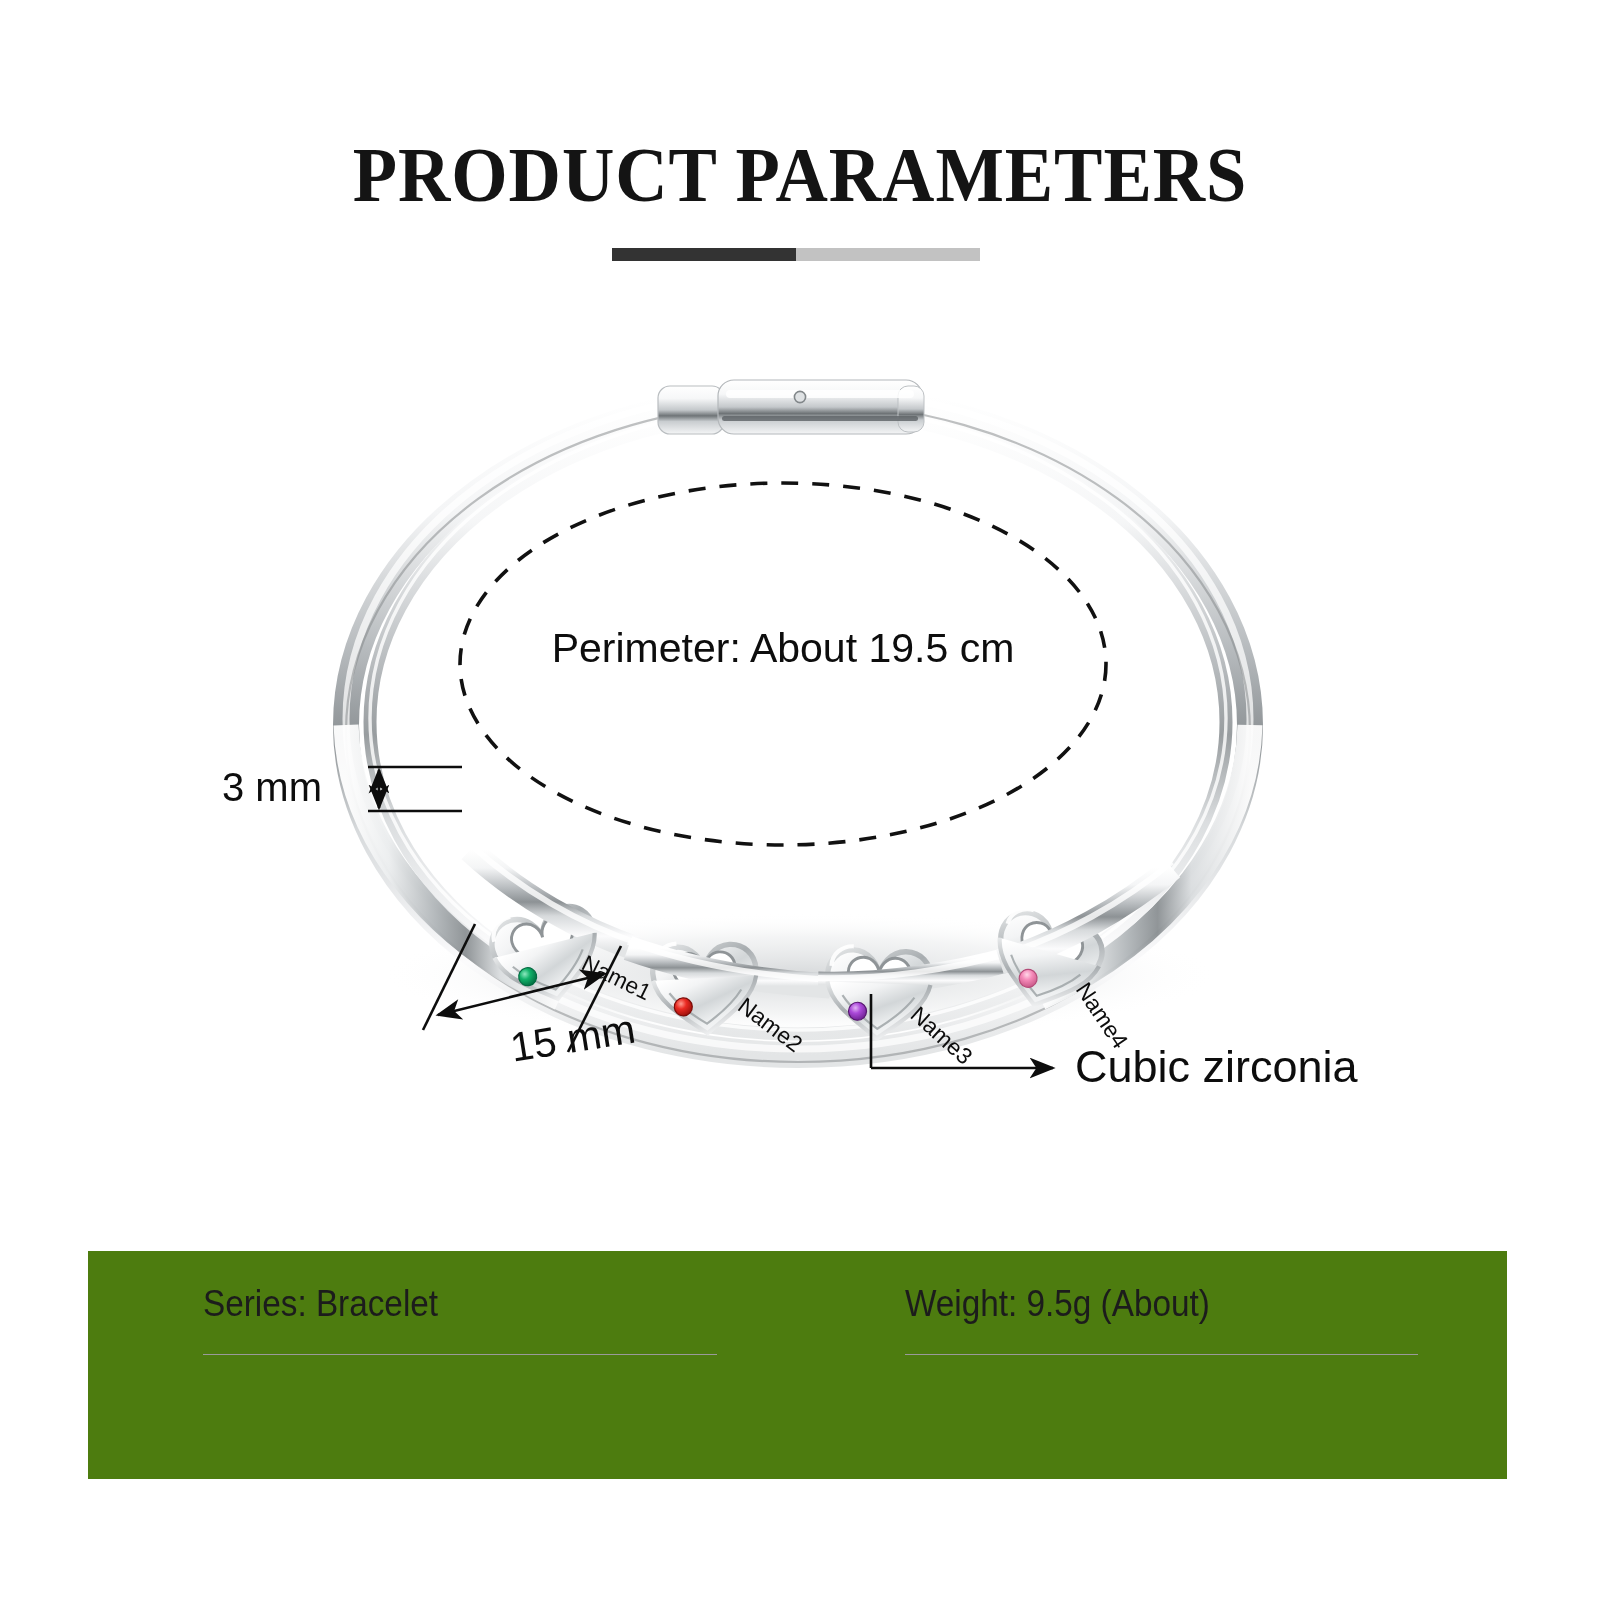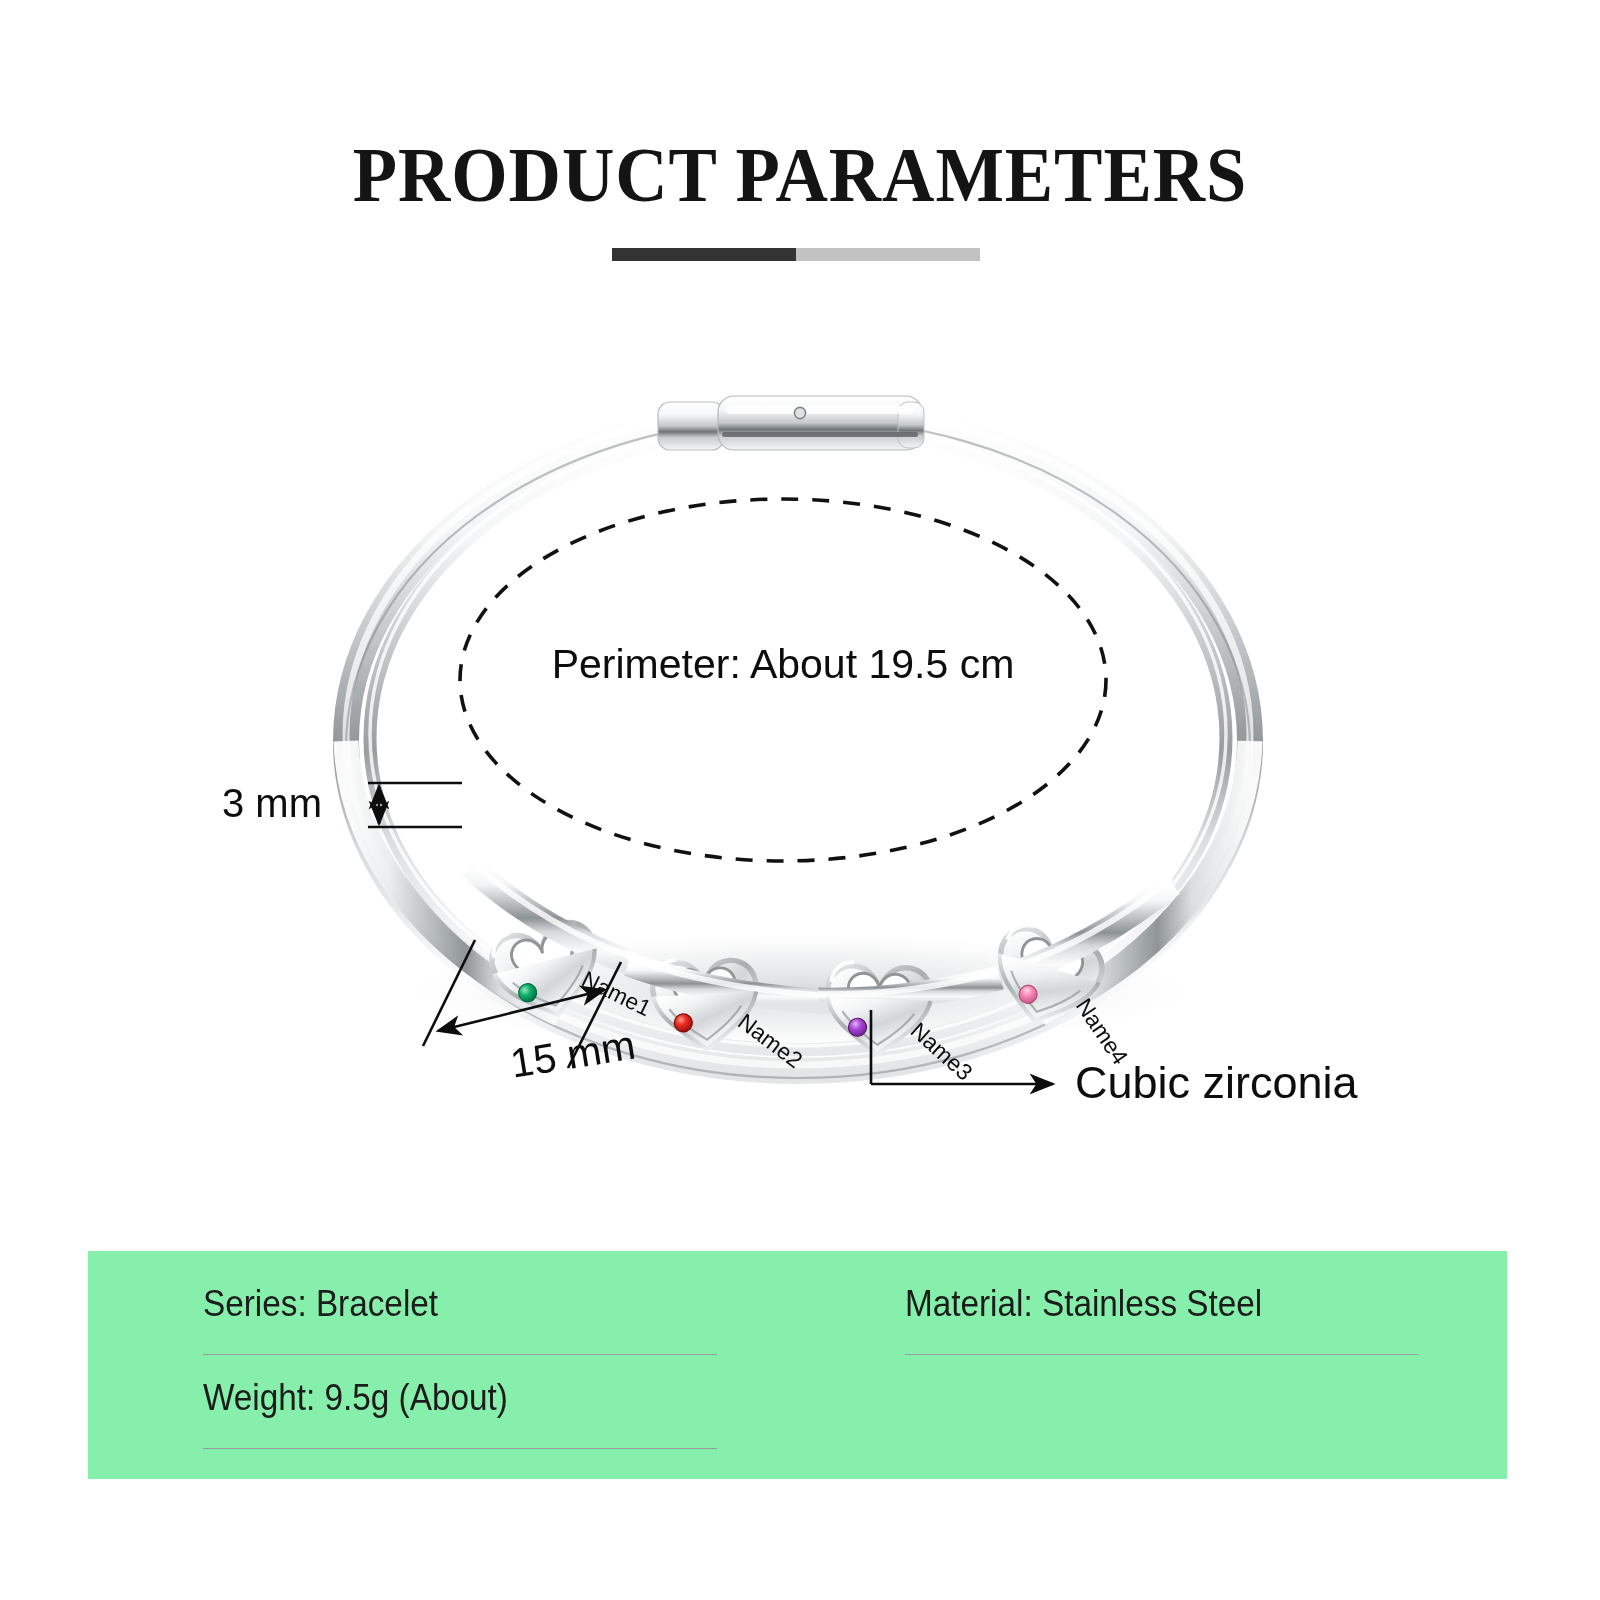--- a/index.html
+++ b/index.html
@@ -49,39 +49,39 @@
   .divider-light {
     left: 796px;
     width: 184px;
     background: #c2c2c2;
   }
 
   
   #product-figure {
     position: absolute;
     left: 0;
-    top: 306px;
+    top: 290px;
     width: 1600px;
     height: 830px;
   }
   #product-figure svg { display: block; }
 
   .dim-text {
     font-family: "Liberation Sans", sans-serif;
     fill: #0d0d0d;
   }
 
   
   #spec-panel {
     position: absolute;
     left: 88px;
     top: 1211px;
     width: 1419px;
     height: 228px;
-    background: #86efac;
+    background: #4d7c0f;
     box-sizing: border-box;
     text-decoration: underline;
   }
   .spec-grid {
     position: absolute;
     left: 115px;
     top: 20px;
     width: 1215px;
     display: grid;
     grid-template-columns: 1fr 1fr;
@@ -349,24 +349,20 @@
     </svg>
   </div>
 
   <div id="spec-panel">
     <div class="spec-grid">
       <div class="spec-cell">
         <span class="spec-text">Series: Bracelet</span>
         <span class="spec-rule"></span>
       </div>
       <div class="spec-cell">
-        <span class="spec-text">Material: Stainless Steel</span>
-        <span class="spec-rule"></span>
-      </div>
-      <div class="spec-cell">
         <span class="spec-text">Weight: 9.5g (About)</span>
         <span class="spec-rule"></span>
       </div>
     </div>
   </div>
 
 
 </div>
 
 </body></html>

